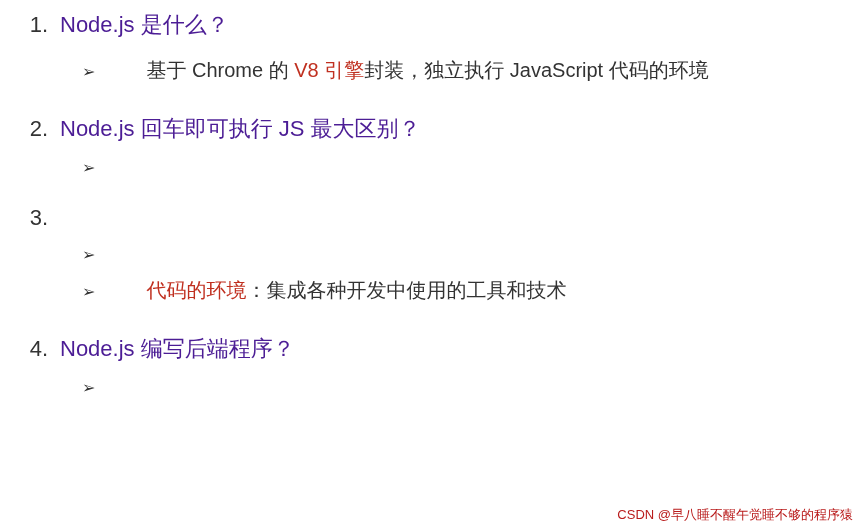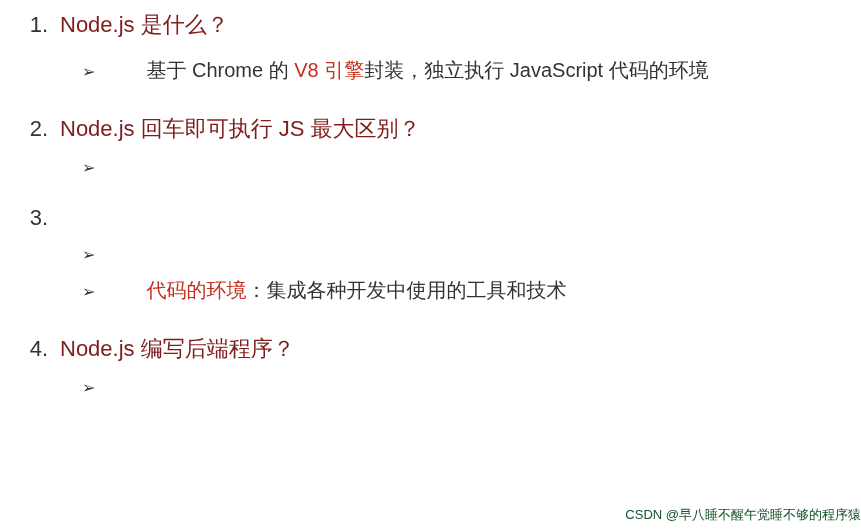--- a/index.html
+++ b/index.html
@@ -23,21 +23,21 @@
     }
     .num {
       font-size: 22px;
       color: #333;
       min-width: 40px;
       text-align: right;
       padding-right: 12px;
     }
     .title {
       font-size: 22px;
-      color: #7f1d1d;
+      color: #4c1d95;
       font-weight: 400;
     }
     .sublist {
       margin-left: 62px;
       margin-bottom: 28px;
     }
     .subitem {
       display: flex;
       align-items: baseline;
       margin-bottom: 10px;
@@ -53,23 +53,23 @@
       color: #333;
       line-height: 1.6;
       margin-left: 37px;
     }
     .red {
       color: #c03020;
     }
     .watermark {
       position: absolute;
       bottom: 6px;
-      right: 0;
+      right: 8px;
       font-size: 13px;
-      color: #14532d;
+      color: #b91c1c;
       font-family: Arial, sans-serif;
     }
   </style>
 </head>
 <body>
 
 <div id="content">
     <div class="item">
       <span class="num">1.</span>
       <span class="title">Node.js 是什么？</span>

